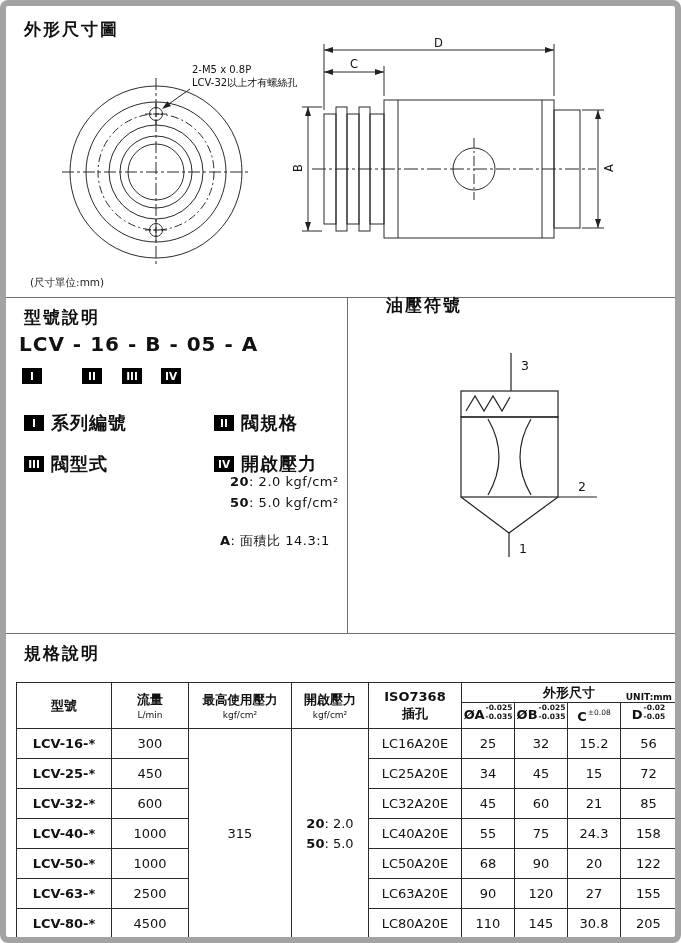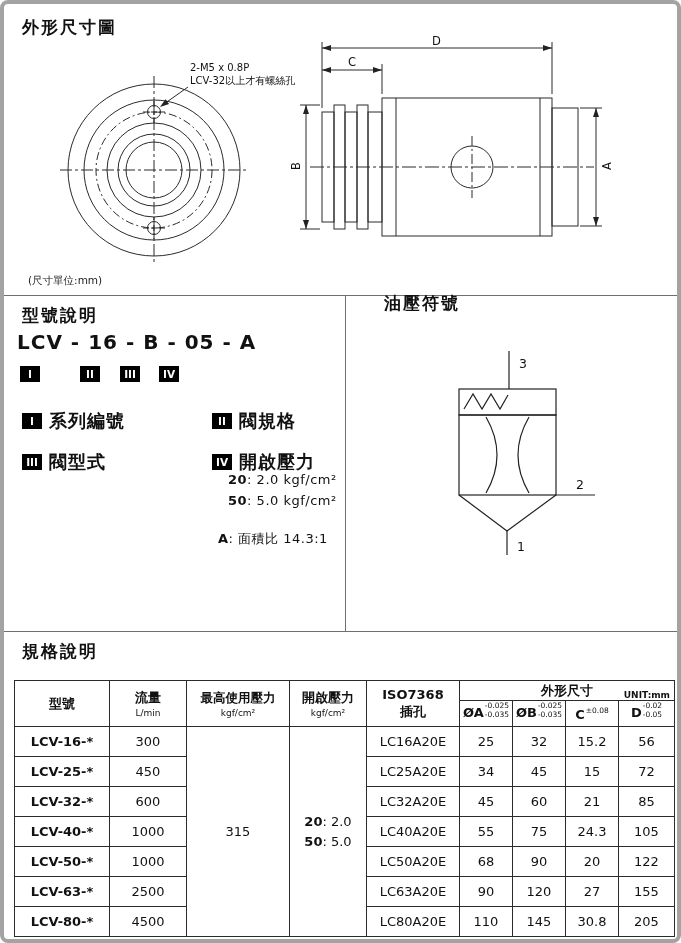--- a/index.html
+++ b/index.html
@@ -1,19 +1,19 @@
 <!DOCTYPE html>
 <html><head>
 <meta charset="utf-8">
 <style>
   * { margin:0; padding:0; box-sizing:border-box; }
   html,body { background:#fff; }
   body { font-family:"DejaVu Sans","Liberation Sans",sans-serif; color:#111; }
   .page { position:relative; width:681px; height:943px; background:#fff;
-          border:4px solid #a3a3a3; border-radius:8px; overflow:hidden; }
+          border:6px solid #a3a3a3; border-radius:8px; overflow:hidden; }
   .sec-title { position:absolute; font-size:17px; font-weight:600; letter-spacing:2px; color:#111; }
   .hdiv { position:absolute; left:0; right:0; height:1px; background:#6f6f6f; }
   .vdiv { position:absolute; width:1px; background:#6f6f6f; }
   .small-note { position:absolute; font-size:10.5px; color:#222; }
 
   
   .model-code { position:absolute; left:13px; top:326px; font-size:20px; font-weight:700; letter-spacing:1px; }
   .marker { display:inline-flex; align-items:center; justify-content:center; min-width:20px; height:16px;
             padding:0 4px; background:#000; color:#fff; font-size:10.5px; font-weight:700; }
   .code-marker { position:absolute; top:362px; }
@@ -27,21 +27,21 @@
   
   .spec-table { position:absolute; left:10px; top:676px; width:660px; border-collapse:collapse;
                 table-layout:fixed; font-size:13px; }
   .spec-table th, .spec-table td { border:1px solid #2b2b2b; text-align:center; vertical-align:middle; padding:0; }
   .spec-table th { font-weight:600; }
   .unit-small { display:block; font-size:9px; font-weight:400; margin-top:1px; }
   .dims-header { position:relative; height:20px; font-size:13px; }
   .unit-mm { position:absolute; right:4px; top:9px; font-size:9px; font-weight:600; }
   .tolstack { display:inline-block; vertical-align:middle; transform:translateY(-3px);
               margin-left:1px; text-align:left; }
-  .tolstack span { display:block; font-size:7.5px; line-height:1.1; font-weight:400; }
+  .tolstack span { display:block; font-size:7.5px; line-height:1.1; font-weight:700; }
   .tol-sup { font-size:7.5px; font-weight:400; vertical-align:6px; margin-left:1px; }
   .dimname { font-size:13px; }
   .model-cell { font-weight:700; }
   .row30 td { height:30px; }
   .openp-cell div { line-height:20px; }
 </style>
 </head>
 <body>
 
 <div class="page">
@@ -270,21 +270,21 @@
       <td>21</td>
       <td>85</td>
     </tr>
     <tr class="row30">
       <td class="model-cell">LCV-40-*</td>
       <td>1000</td>
       <td>LC40A20E</td>
       <td>55</td>
       <td>75</td>
       <td>24.3</td>
-      <td>105</td>
+      <td>158</td>
     </tr>
     <tr class="row30">
       <td class="model-cell">LCV-50-*</td>
       <td>1000</td>
       <td>LC50A20E</td>
       <td>68</td>
       <td>90</td>
       <td>20</td>
       <td>122</td>
     </tr>

